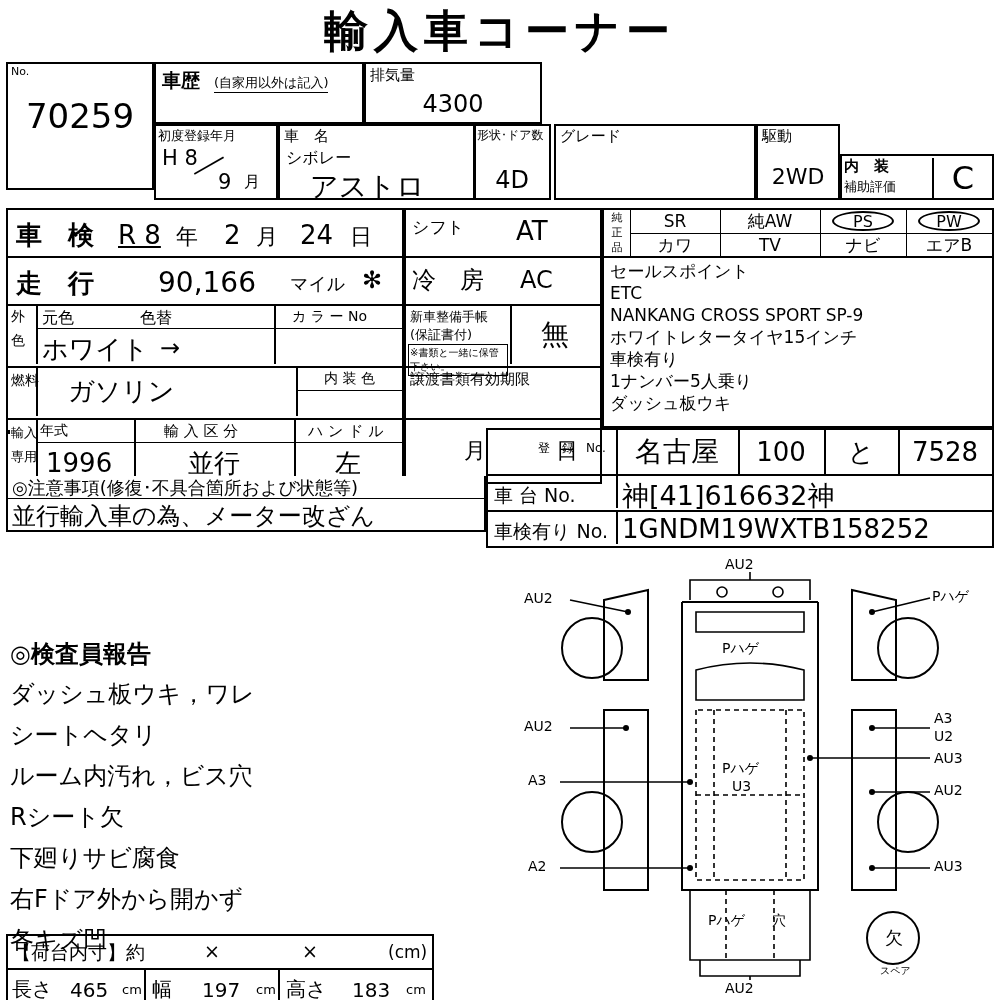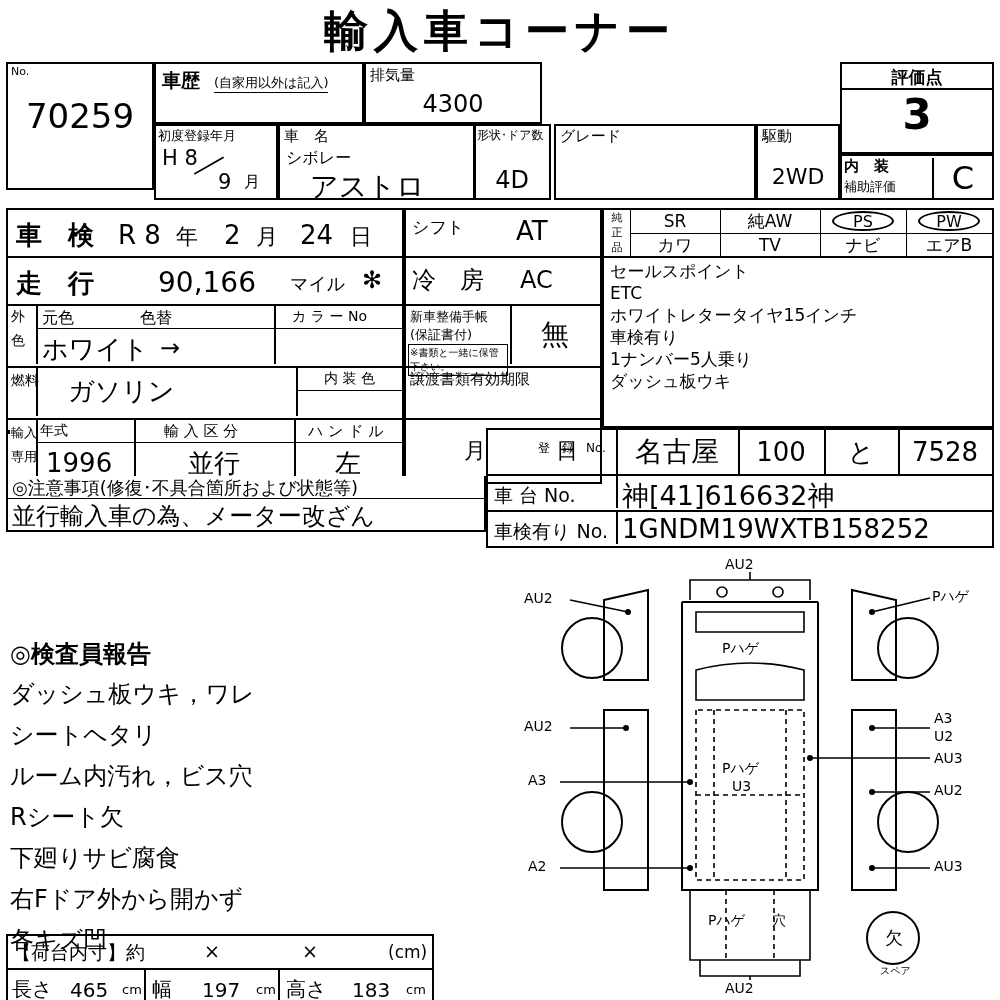--- a/index.html
+++ b/index.html
@@ -42,25 +42,20 @@
     <div class="abs" style="left:6px;top:4px;font-size:19px;font-weight:bold;">車歴</div>
     <div class="abs lbl" style="left:58px;top:10px;border-bottom:1px solid #000;">(自家用以外は記入)</div>
   </div>
 
   <div class="bx" style="left:364px;top:62px;width:178px;height:62px;">
     <div class="abs lbl" style="left:4px;top:2px;font-size:15px;">排気量</div>
     <div class="abs" style="left:0;top:26px;width:174px;text-align:center;font-size:24px;">4300</div>
   </div>
 
 
-  <div class="bx" style="left:840px;top:62px;width:154px;height:92px;">
-    <div class="abs" style="left:0;top:2px;width:150px;text-align:center;font-size:17px;font-weight:bold;">評価点</div>
-    <div class="abs" style="left:0;top:0;width:150px;height:26px;border-bottom:2px solid #000;"></div>
-    <div class="abs" style="left:0;top:26px;width:150px;text-align:center;font-size:42px;font-weight:bold;">3</div>
-  </div>
 
   <div class="bx" style="left:840px;top:154px;width:154px;height:46px;">
     <div class="abs" style="left:2px;top:1px;font-size:15px;font-weight:bold;">内　装</div>
     <div class="abs" style="left:2px;top:22px;font-size:13px;">補助評価</div>
     <div class="abs" style="left:90px;top:2px;width:60px;height:40px;border-left:2px solid #000;display:flex;align-items:center;justify-content:center;font-size:32px;">C</div>
   </div>
 
   <div class="bx" style="left:154px;top:124px;width:124px;height:76px;">
     <div class="abs lbl-sm" style="left:2px;top:1px;font-size:13px;">初度登録年月</div>
     <div class="abs" style="left:6px;top:20px;font-size:21px;">H 8</div>
@@ -85,21 +80,21 @@
     <div class="abs" style="left:10px;top:36px;font-size:24px;"></div>
   </div>
 
   <div class="bx" style="left:756px;top:124px;width:84px;height:76px;">
     <div class="abs lbl" style="left:4px;top:1px;font-size:15px;">駆動</div>
     <div class="abs" style="left:0;top:38px;width:80px;text-align:center;font-size:22px;">2WD</div>
   </div>
 
   <div class="bx" style="left:6px;top:208px;width:398px;height:50px;">
     <div class="abs" style="left:8px;top:8px;font-size:26px;font-weight:bold;">車　検</div>
-    <div class="abs" style="left:110px;top:10px;font-size:26px;">R 8</div>
+    <div class="abs" style="left:110px;top:10px;font-size:26px;text-decoration:underline;">R 8</div>
     <div class="abs" style="left:168px;top:12px;font-size:22px;">年</div>
     <div class="abs" style="left:216px;top:10px;font-size:26px;">2</div>
     <div class="abs" style="left:248px;top:12px;font-size:22px;">月</div>
     <div class="abs" style="left:292px;top:10px;font-size:26px;">24</div>
     <div class="abs" style="left:342px;top:12px;font-size:22px;">日</div>
   </div>
 
   <div class="bx" style="left:6px;top:258px;width:398px;height:48px;border-top:none;">
     <div class="abs" style="left:8px;top:8px;font-size:26px;font-weight:bold;">走　行</div>
     <div class="abs" style="left:150px;top:8px;font-size:28px;">90,166</div>
@@ -192,20 +187,21 @@
     <div class="abs ctr" style="left:26px;top:24px;width:90px;height:22px;font-size:17px;">カワ</div>
     <div class="abs ctr" style="left:116px;top:24px;width:100px;height:22px;font-size:17px;">TV</div>
     <div class="abs ctr" style="left:216px;top:24px;width:86px;height:22px;font-size:17px;">ナビ</div>
     <div class="abs ctr" style="left:302px;top:24px;width:86px;height:22px;font-size:17px;">エアB</div>
   </div>
 
   <div class="bx" style="left:602px;top:258px;width:392px;height:170px;border-top:none;">
     <div class="abs" style="left:6px;top:2px;font-size:17px;">セールスポイント</div>
     <div class="abs" style="left:6px;top:24px;width:380px;">
       <div class="sp">ETC</div>
+      <div class="sp">NANKANG  CROSS  SPORT  SP-9</div>
       <div class="sp">ホワイトレタータイヤ15インチ</div>
       <div class="sp">車検有り</div>
       <div class="sp">1ナンバー5人乗り</div>
       <div class="sp">ダッシュ板ウキ</div>
     </div>
   </div>
 
   <div class="bx" style="left:6px;top:430px;width:0;height:0;"></div>
 
   <div class="bx" style="left:6px;top:484px;width:480px;height:44px;border-top:none;">

